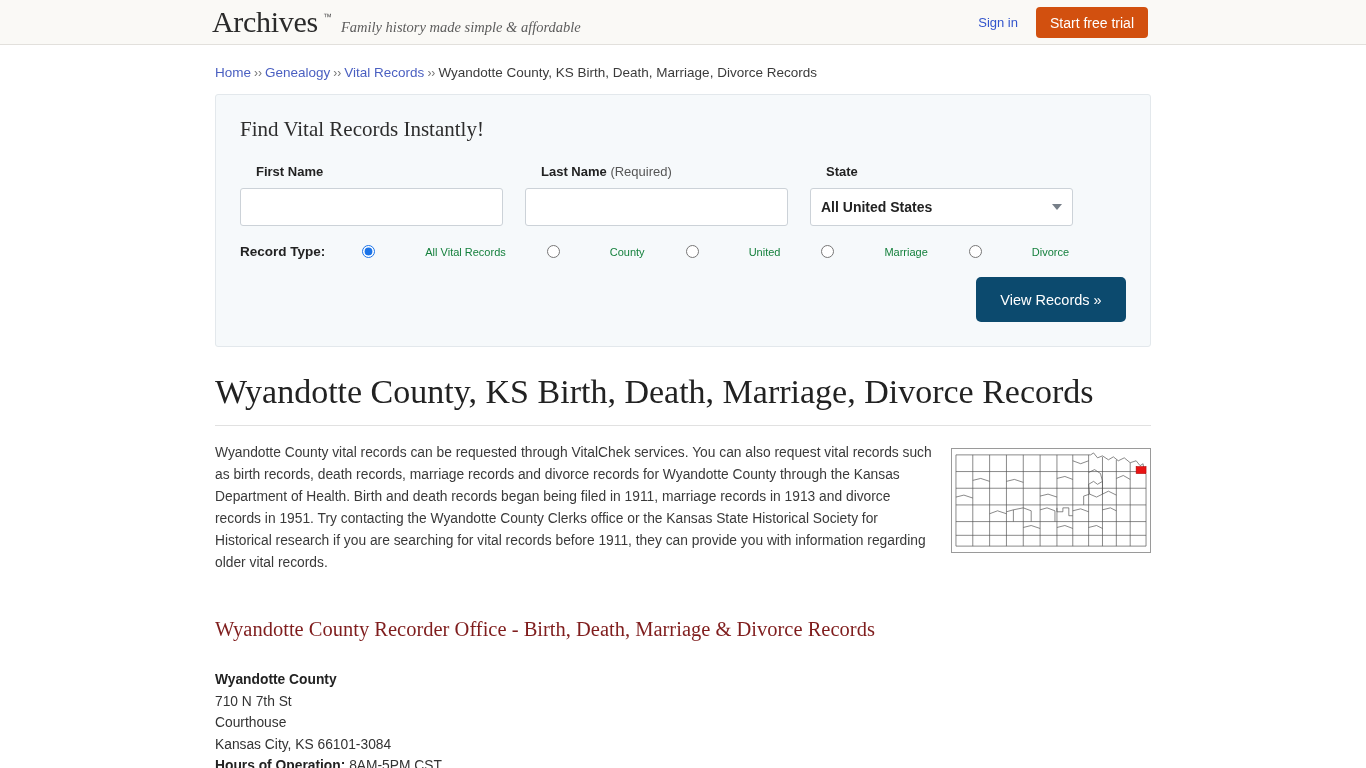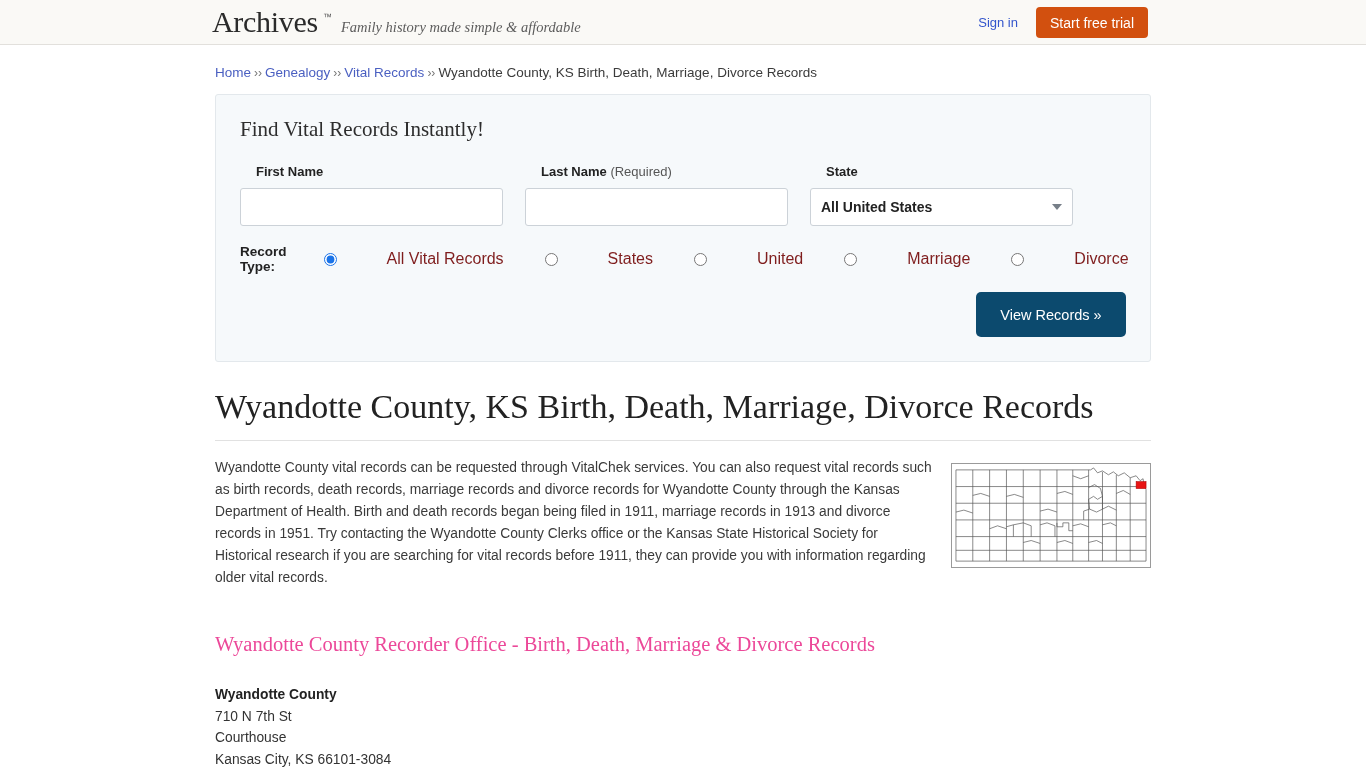--- a/index.html
+++ b/index.html
@@ -204,21 +204,21 @@
     margin-right: 16px;
     cursor: pointer;
     white-space: nowrap;
   }
   .radio-item input[type=radio] {
     width: 13px; height: 13px;
     margin: 0 6px 0 0;
     accent-color: #1a73e8;
     cursor: pointer;
   }
-  .radio-item span { font-size: 16px; color: #7f1d1d; margin-left: 44px; }
+  .radio-item span { font-size: 11px; color: #15803d; margin-left: 44px; }
 
   .submit-row {
     display: flex;
     justify-content: flex-end;
     margin-top: 18px;
   }
   .view-records-btn {
     background: #0c4a6e;
     color: #ffffff;
     border: none;
@@ -261,21 +261,21 @@
     line-height: 22px;
     color: #3a3a3a;
     margin: 0;
     text-align: left;
   }
 
   .section-title {
     font-family: "Liberation Serif", serif;
     font-size: 20.5px;
     font-weight: normal;
-    color: #ec4899;
+    color: #7f1d1d;
     margin: 44px 0 0 0;
     clear: both;
   }
 
   .office-block {
     margin-top: 28px;
     font-size: 13.8px;
     line-height: 21.5px;
     color: #333333;
   }
@@ -330,21 +330,21 @@
       <div class="record-type-row">
         <span class="rt-label">Record Type:</span>
 
         <label class="radio-item">
           <input type="radio" name="rt" checked="" style="">
           <span>All Vital Records</span>
         </label>
 
         <label class="radio-item">
           <input type="radio" name="rt" style="">
-          <span>States</span>
+          <span>County</span>
         </label>
 
         <label class="radio-item">
           <input type="radio" name="rt" style="">
           <span>United</span>
         </label>
 
         <label class="radio-item">
           <input type="radio" name="rt" style="">
           <span>Marriage</span>

